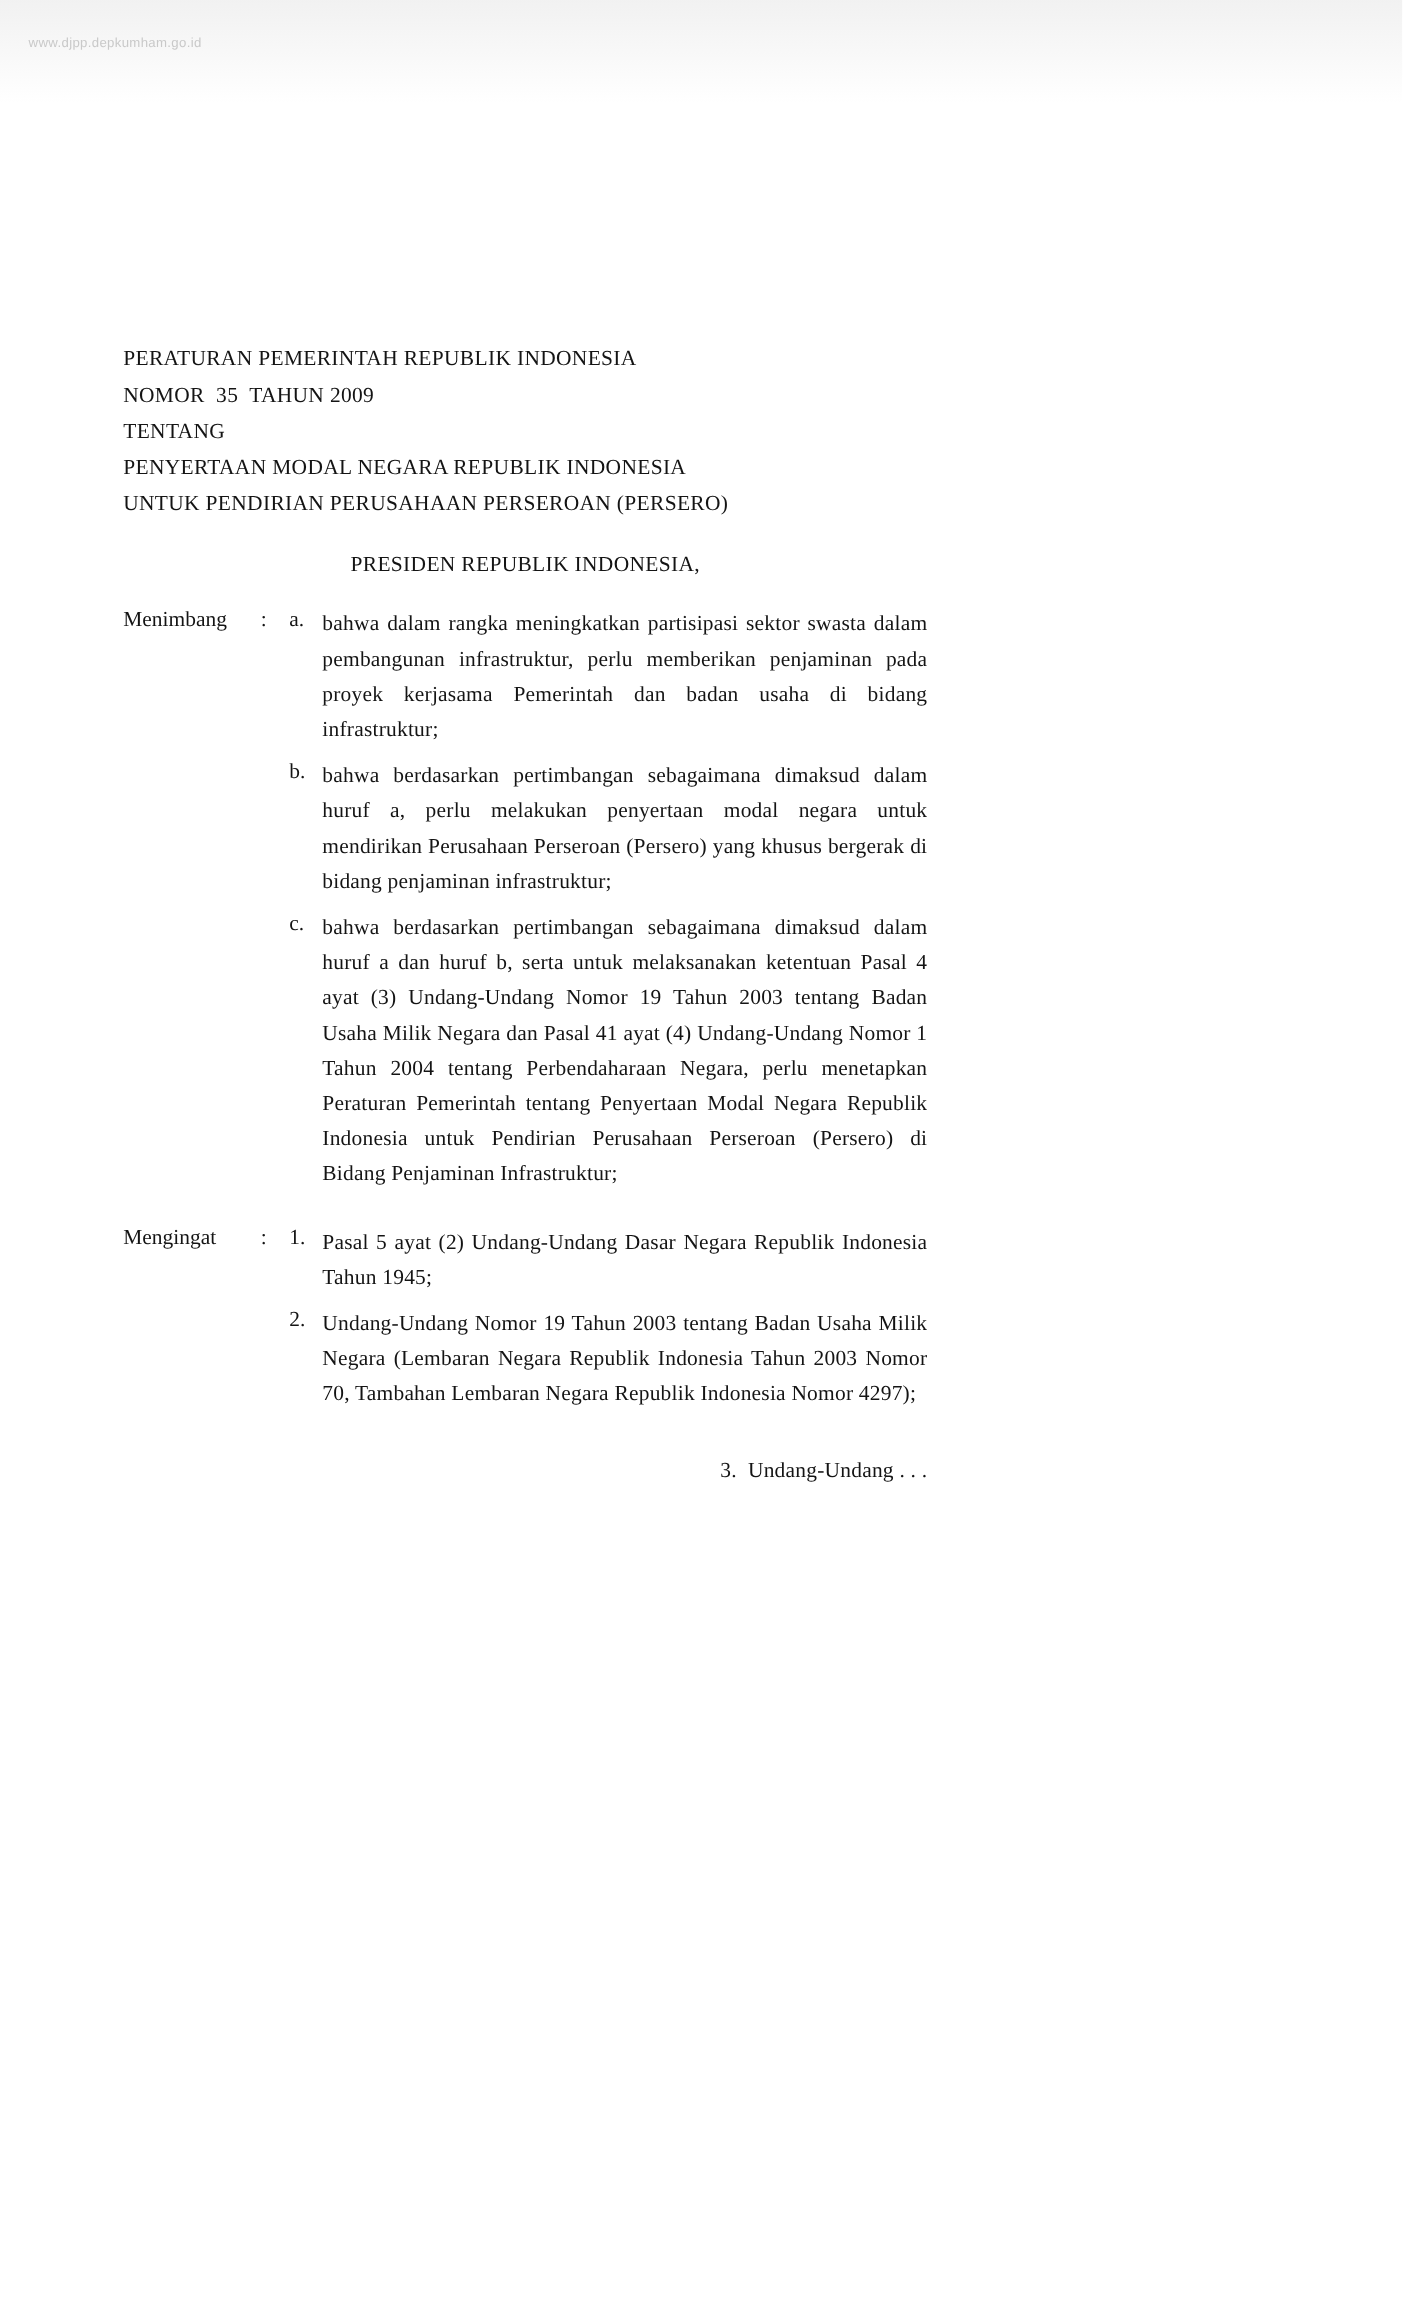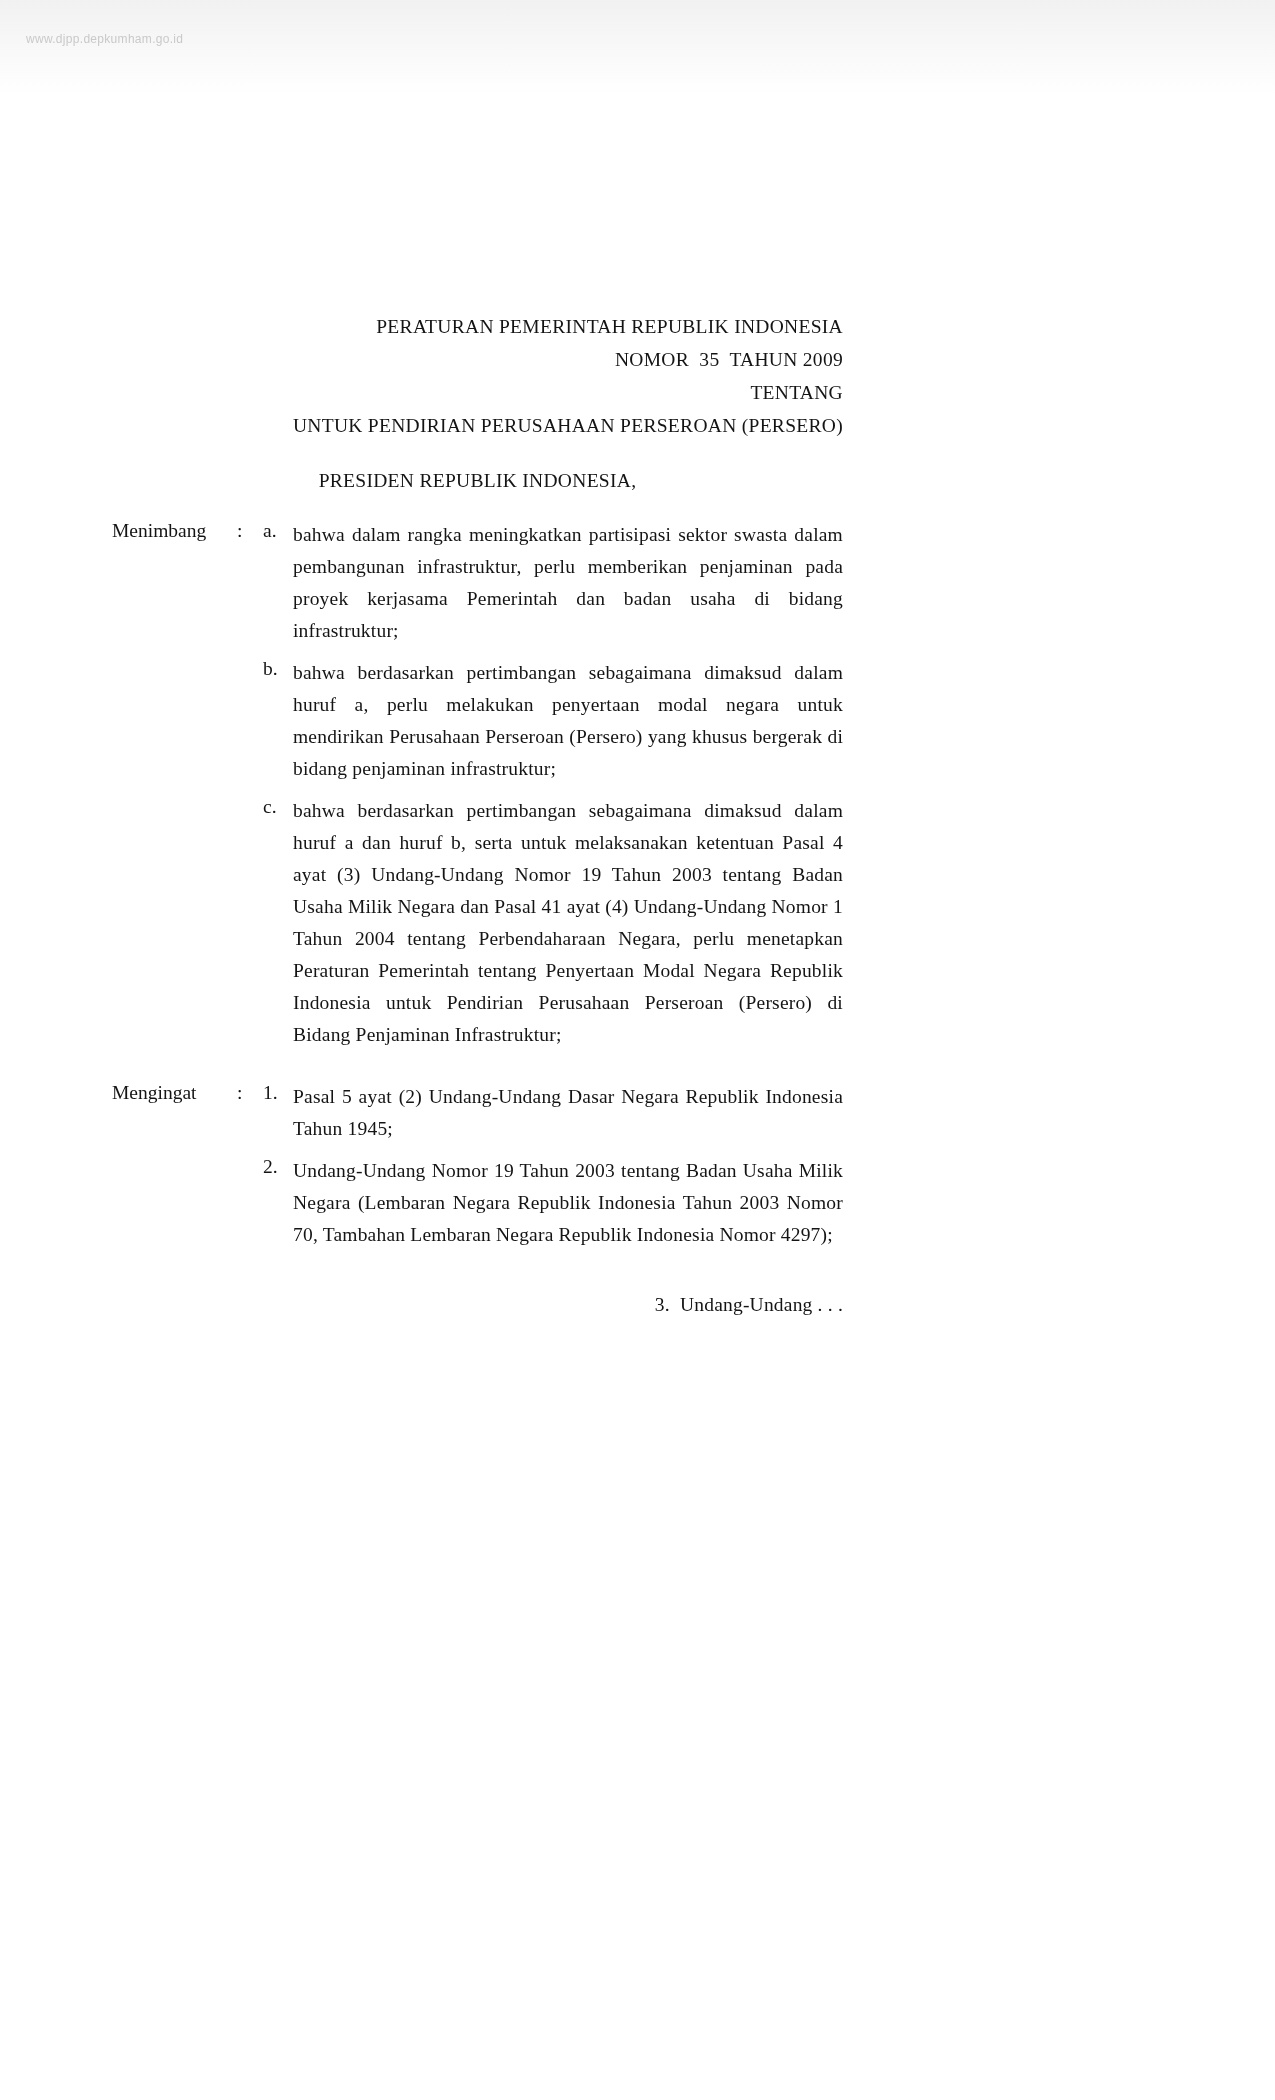--- a/index.html
+++ b/index.html
@@ -33,21 +33,21 @@
     letter-spacing: 0.3px;
   }
   .content {
     position: absolute;
     left: 112px;
     top: 310px;
     width: 731px;
     font-size: 19.5px;
   }
   .title-block {
-    text-align: right;
+    text-align: left;
   }
   .title-line {
     line-height: 33px;
     white-space: pre-wrap;
     letter-spacing: 0.3px;
   }
   .invocation, .issuer {
     text-align: center;
     line-height: 33px;
     margin-top: 22px;
@@ -99,20 +99,21 @@
 <div class="page">
   <div class="top-shade"></div>
   <div class="watermark">www.djpp.depkumham.go.id</div>
 
   <div class="content">
 
     <div class="title-block">
       <div class="title-line">PERATURAN PEMERINTAH REPUBLIK INDONESIA</div>
       <div class="title-line">NOMOR  35  TAHUN 2009</div>
       <div class="title-line">TENTANG</div>
+      <div class="title-line">PENYERTAAN MODAL NEGARA REPUBLIK INDONESIA</div>
       <div class="title-line">UNTUK PENDIRIAN PERUSAHAAN PERSEROAN (PERSERO)</div>
     </div>
 
     <div class="issuer">PRESIDEN REPUBLIK INDONESIA,</div>
 
     <div class="section section-menimbang">
       <div class="section-label">Menimbang</div>
       <div class="section-colon">:</div>
       <div class="section-items">
         <div class="hang-item">

